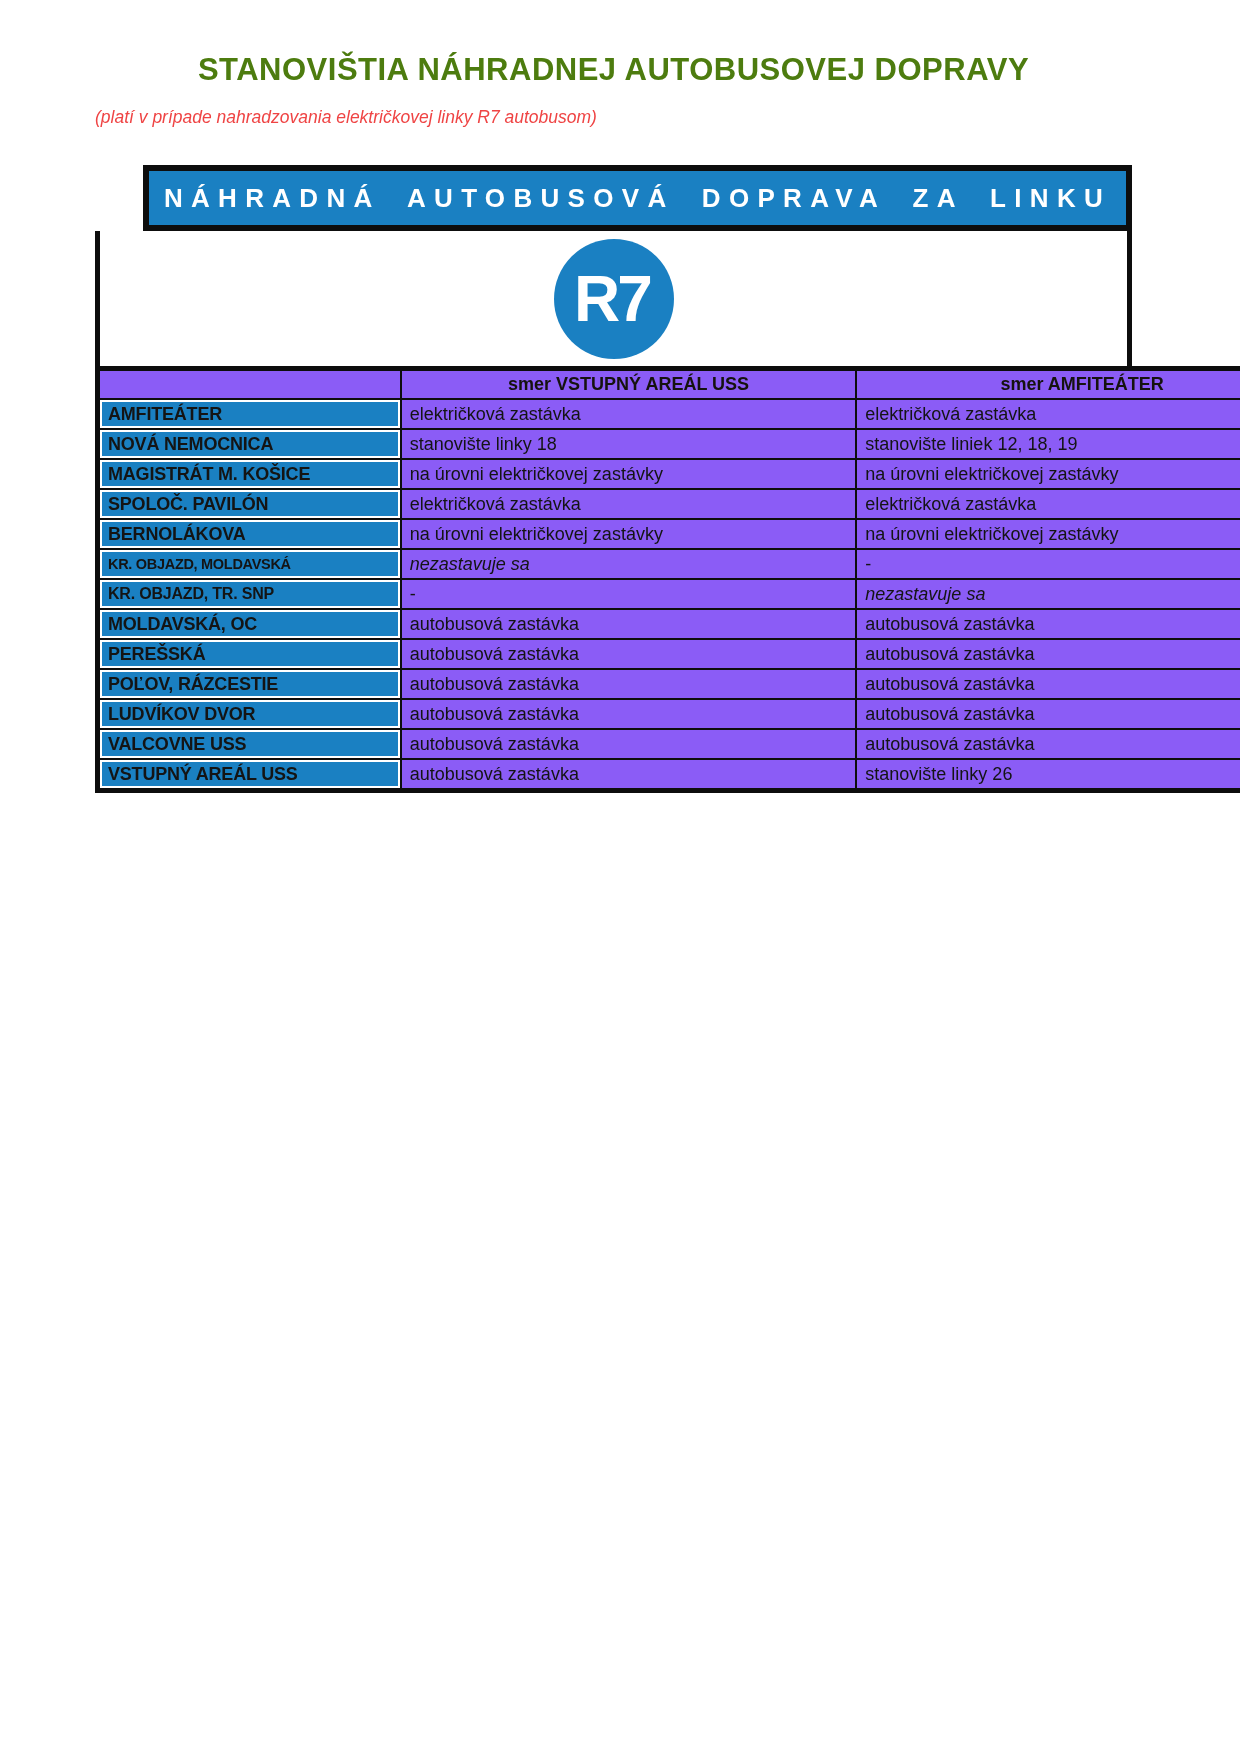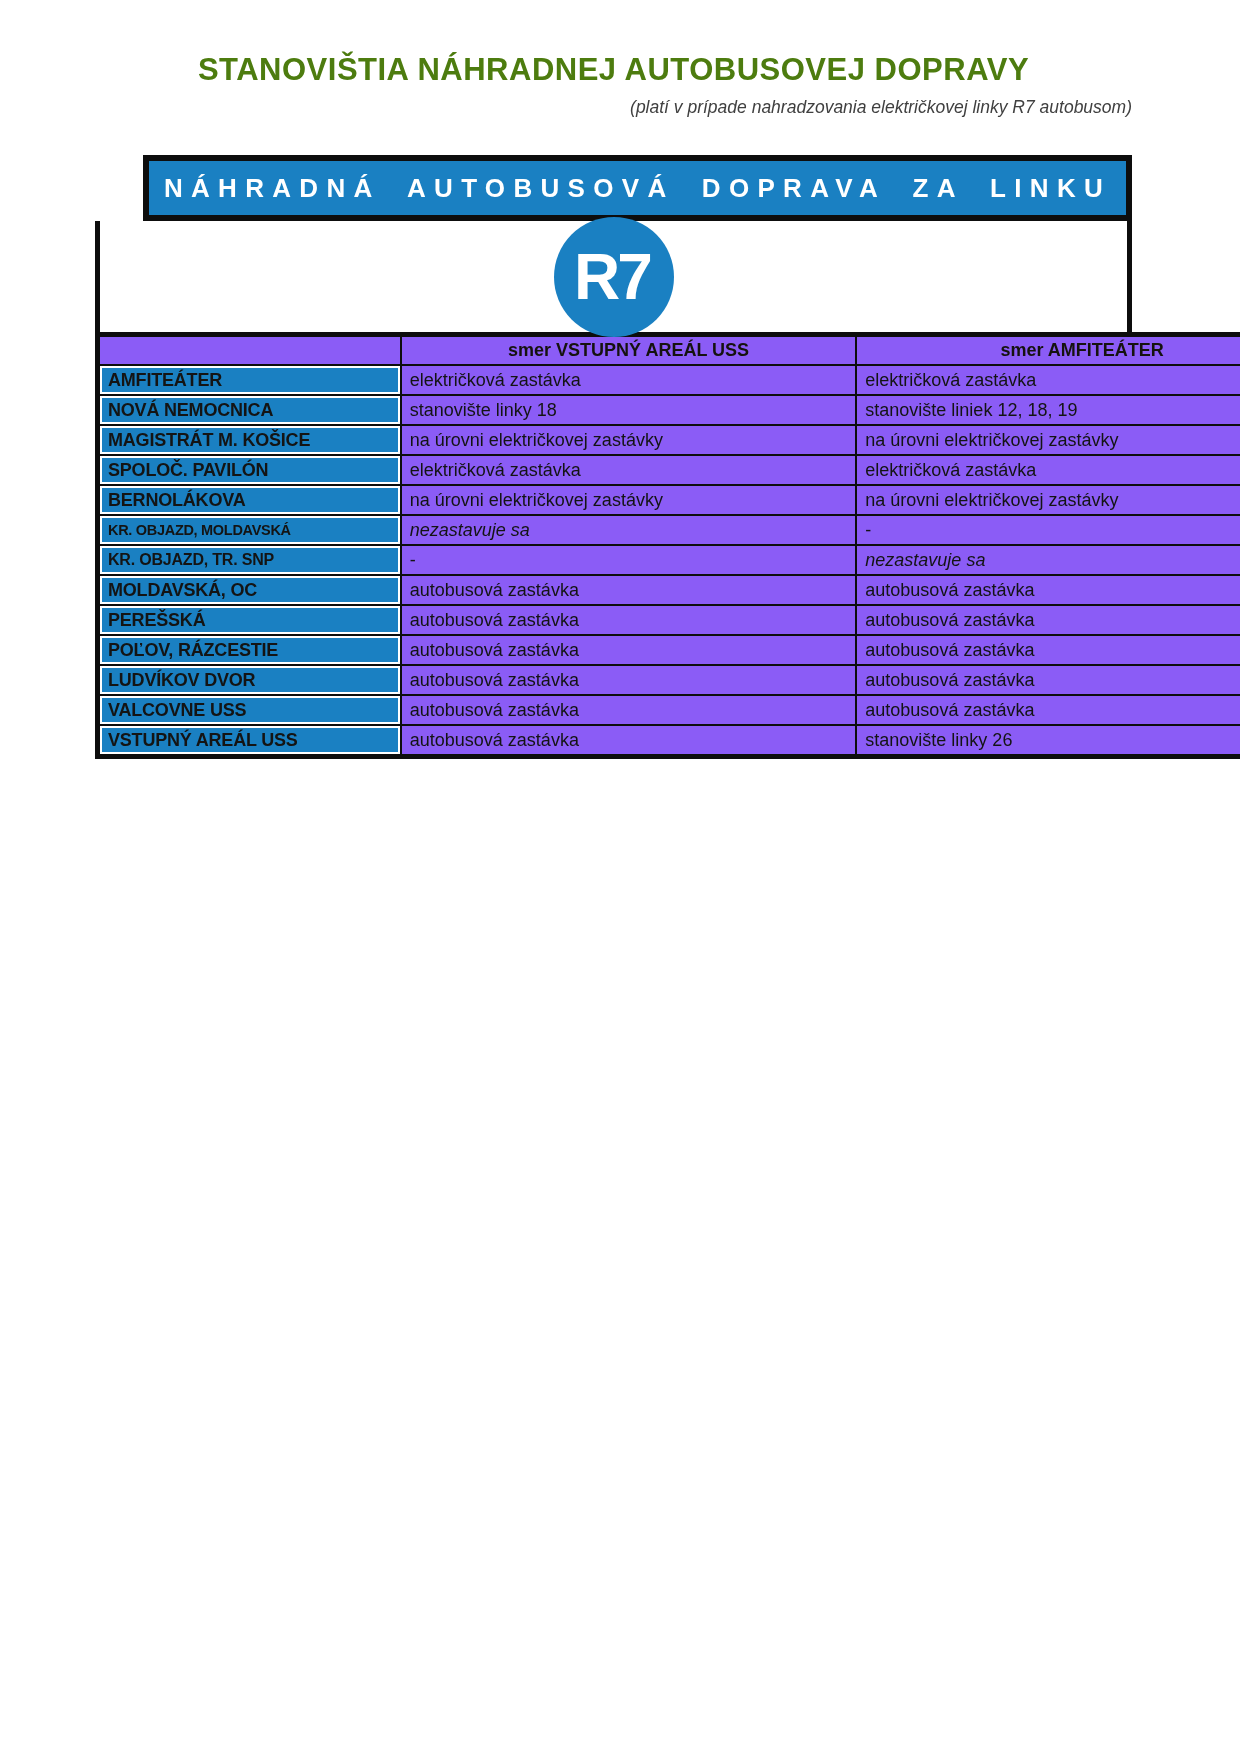--- a/index.html
+++ b/index.html
@@ -23,46 +23,46 @@
   .page-title {
     margin-top: 52px;
     text-align: center;
     font-size: 31px;
     font-weight: bold;
     letter-spacing: 0.5px;
     color: #4d7c0f;
     white-space: nowrap;
   }
   .page-subtitle {
-    margin-top: 9px;
-    text-align: right;
+    margin-top: 19px;
+    text-align: left;
     font-style: italic;
     font-size: 17.5px;
-    color: #404040;
+    color: #ef4444;
   }
   .banner {
     margin-top: 37px;
     border: 6px solid #0d0d0d;
     background: #1a80c2;
     height: 54px;
     line-height: 54px;
     text-align: center;
     color: #ffffff;
     font-weight: bold;
     font-size: 26px;
     letter-spacing: 0.32em;
     word-spacing: 0.45em;
     white-space: nowrap;
     overflow: hidden;
     margin-left: 48px;
   }
   .logo-box {
     border-left: 5px solid #0d0d0d;
     border-right: 5px solid #0d0d0d;
-    height: 111px;
+    height: 135px;
     display: flex;
     align-items: center;
     justify-content: center;
     background: #ffffff;
   }
   .line-badge {
     width: 120px;
     height: 120px;
     border-radius: 50%;
     background: #1a80c2;

